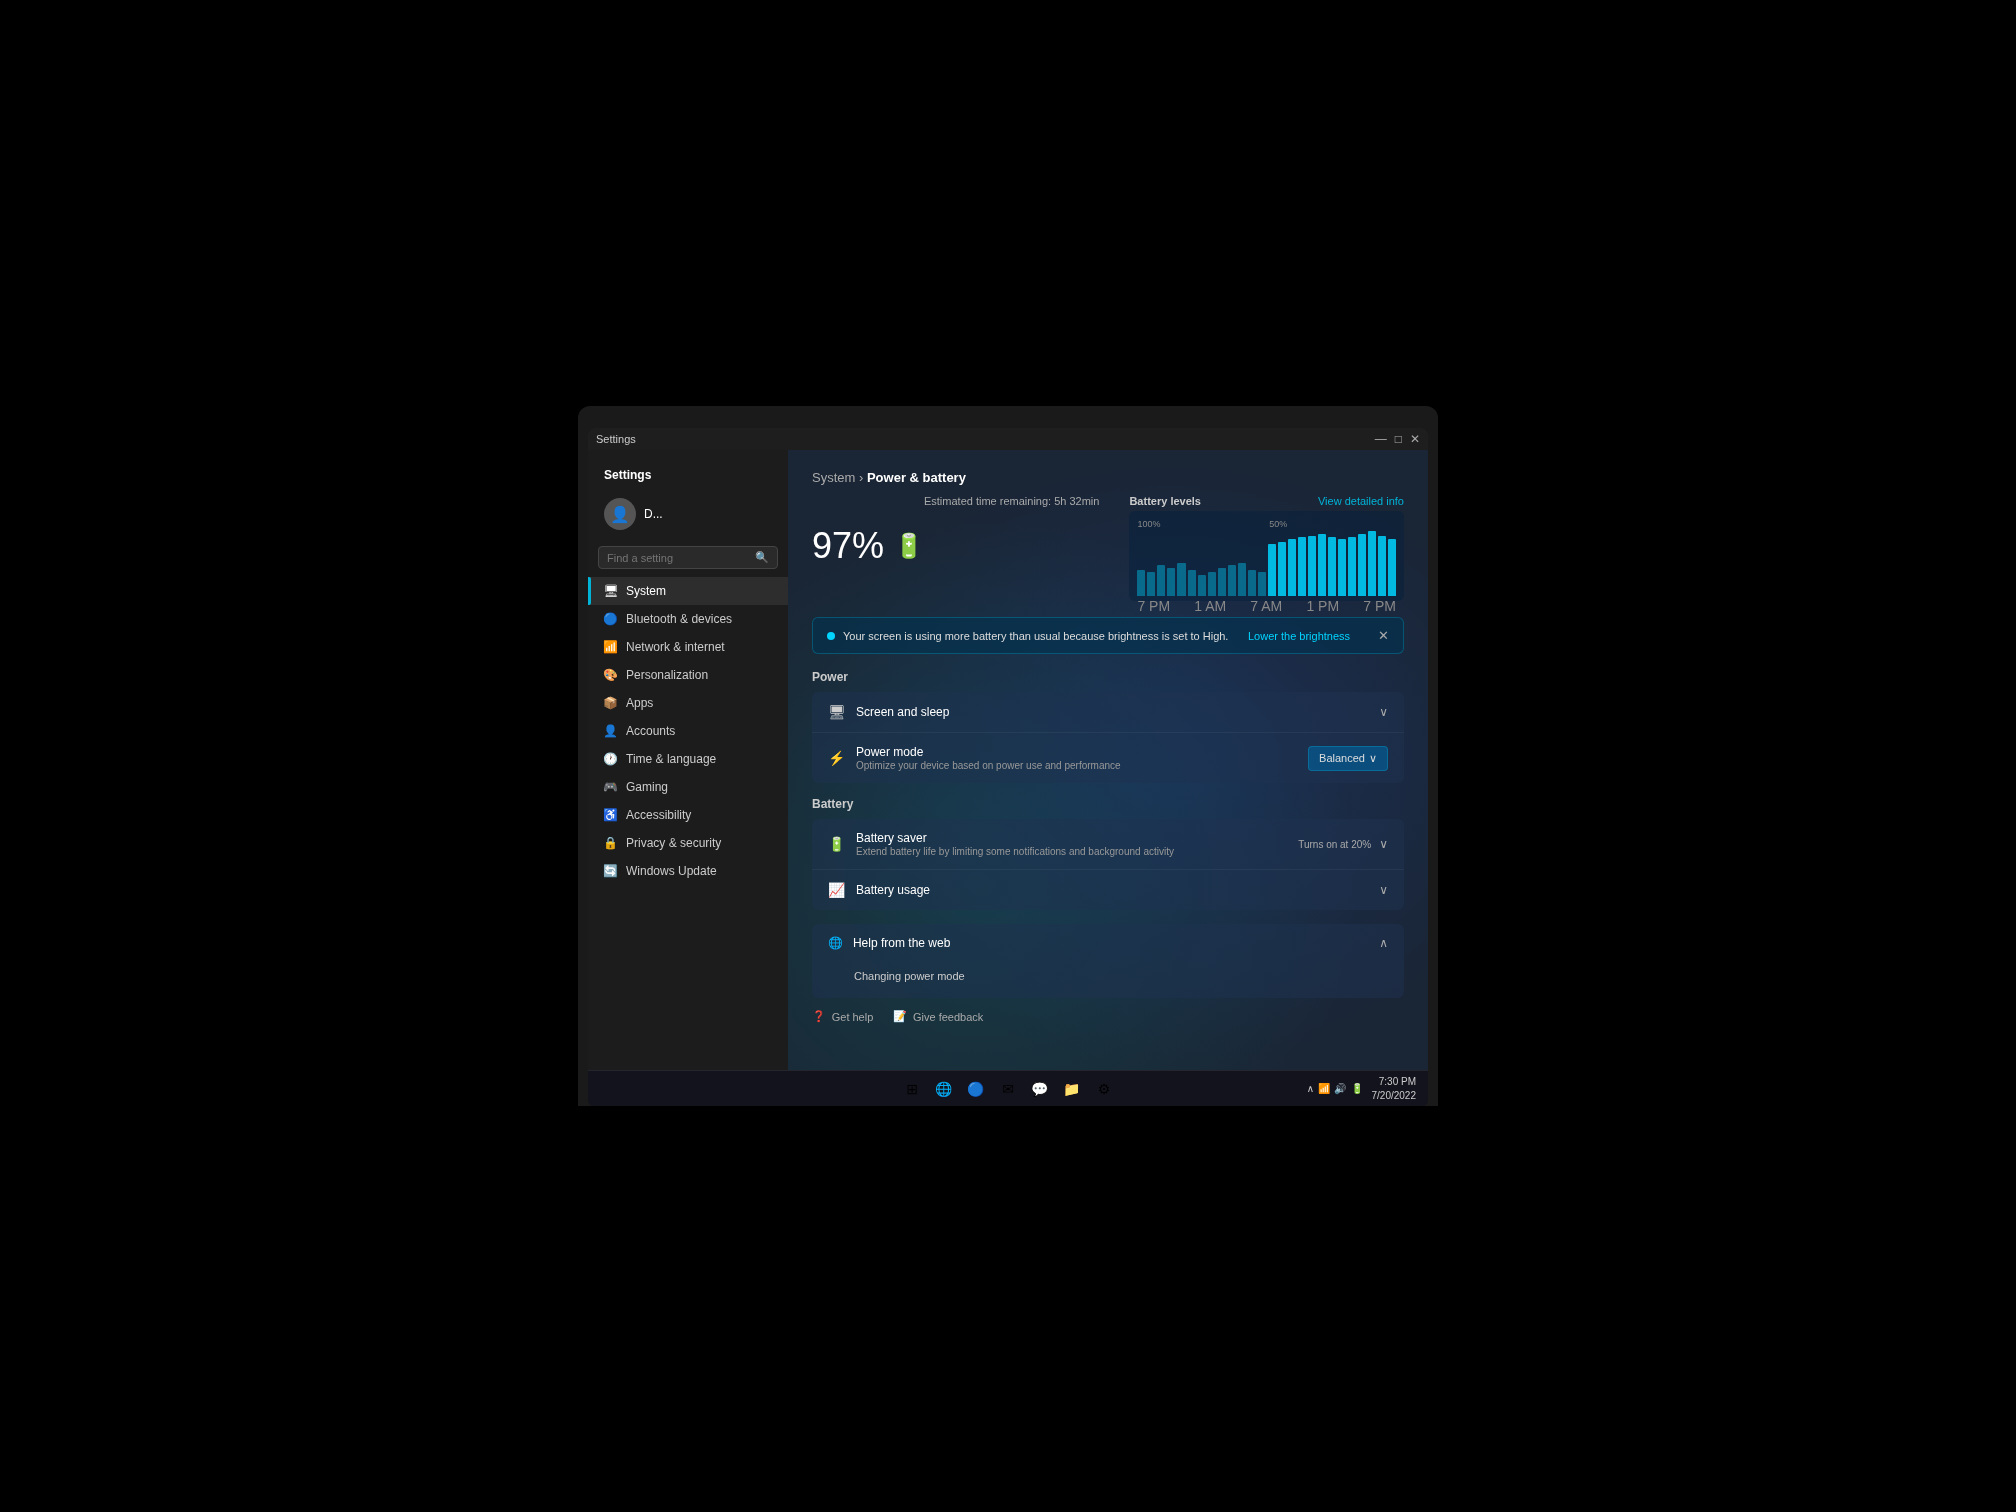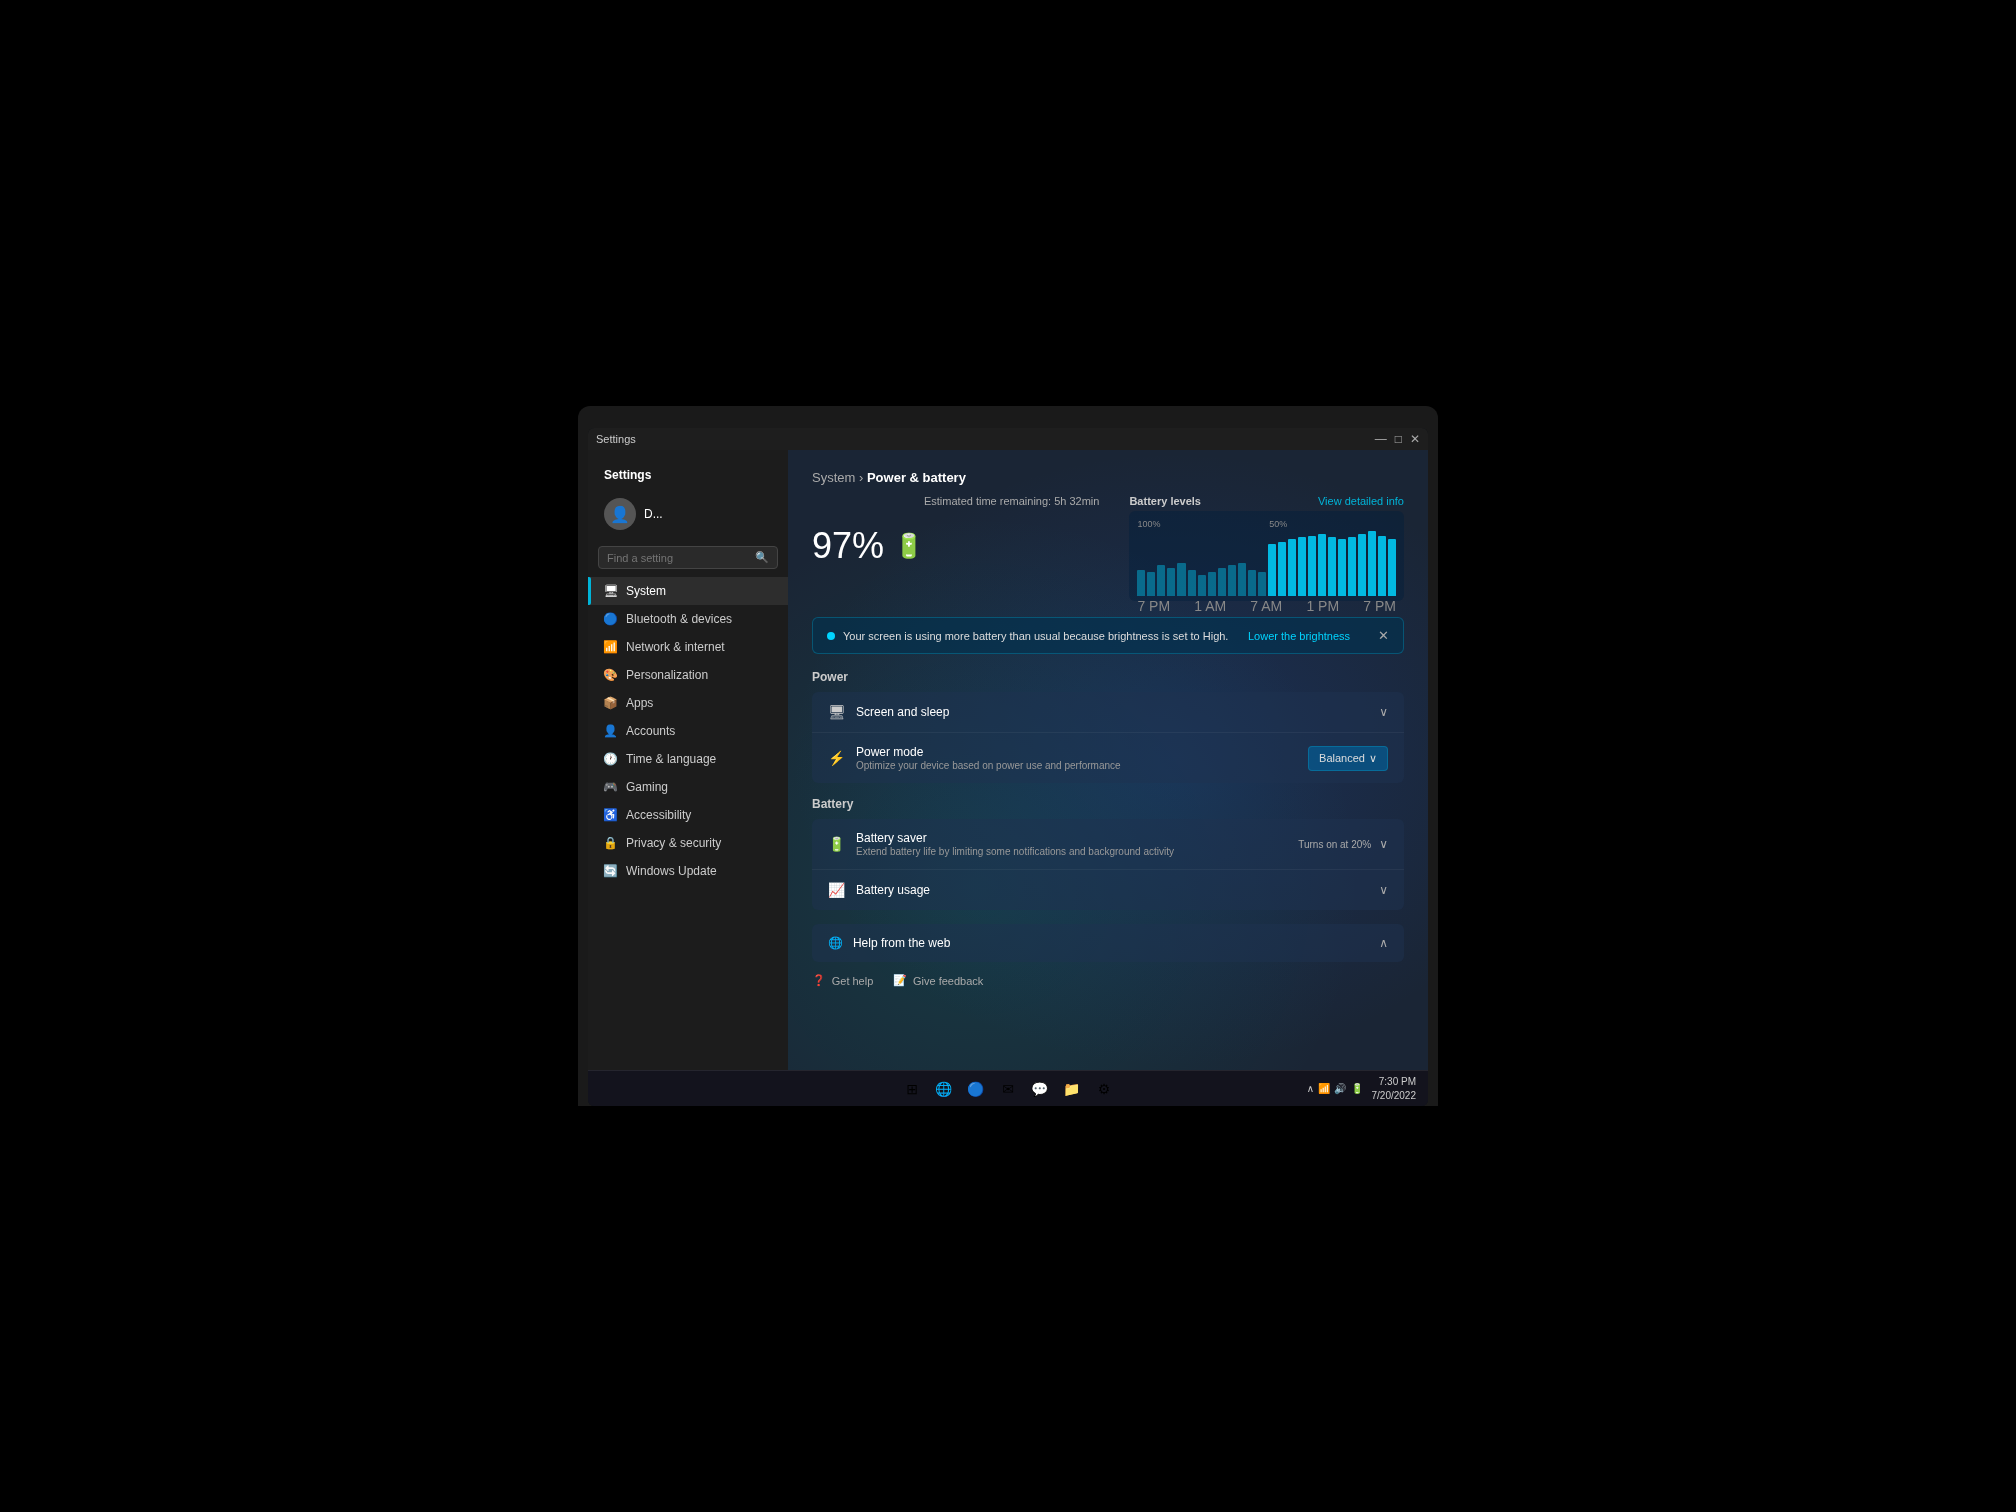--- a/index.html
+++ b/index.html
@@ -757,20 +757,23 @@
         </div>
 
         <div class="help-card">
           <div class="help-header">
             <div class="help-header-left">
               <span>🌐</span>
               <span>Help from the web</span>
             </div>
             <span class="chevron">∧</span>
           </div>
+          <div class="help-content">
+            <div class="help-link">Changing power mode</div>
+          </div>
         </div>
 
         <div class="bottom-links">
           <div class="bottom-link">
             <span>❓</span>
             <span>Get help</span>
           </div>
           <div class="bottom-link">
             <span>📝</span>
             <span>Give feedback</span>

